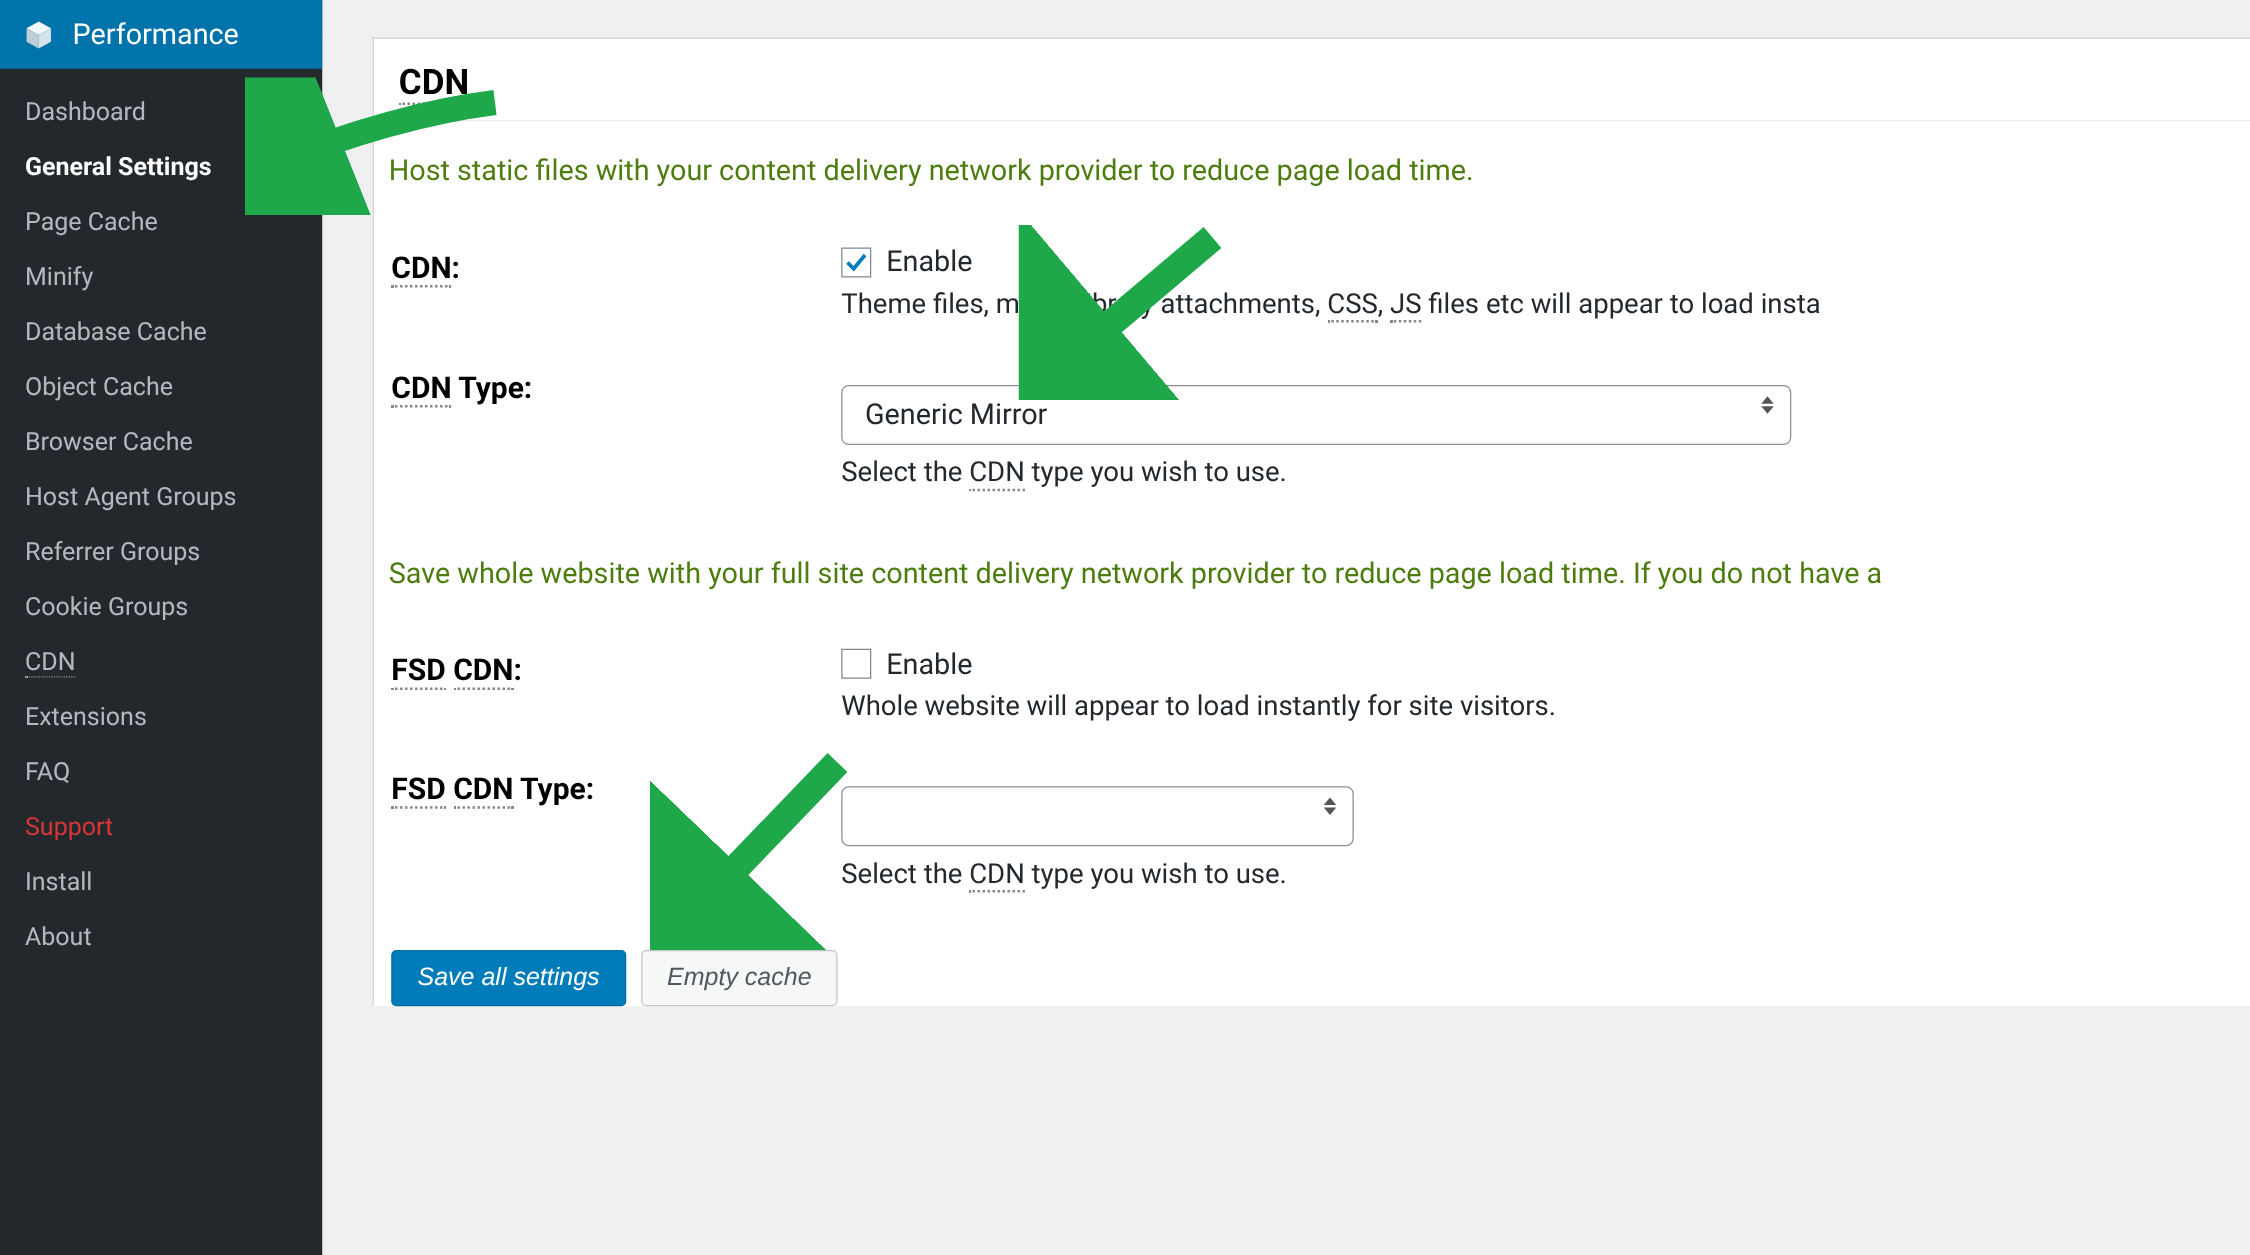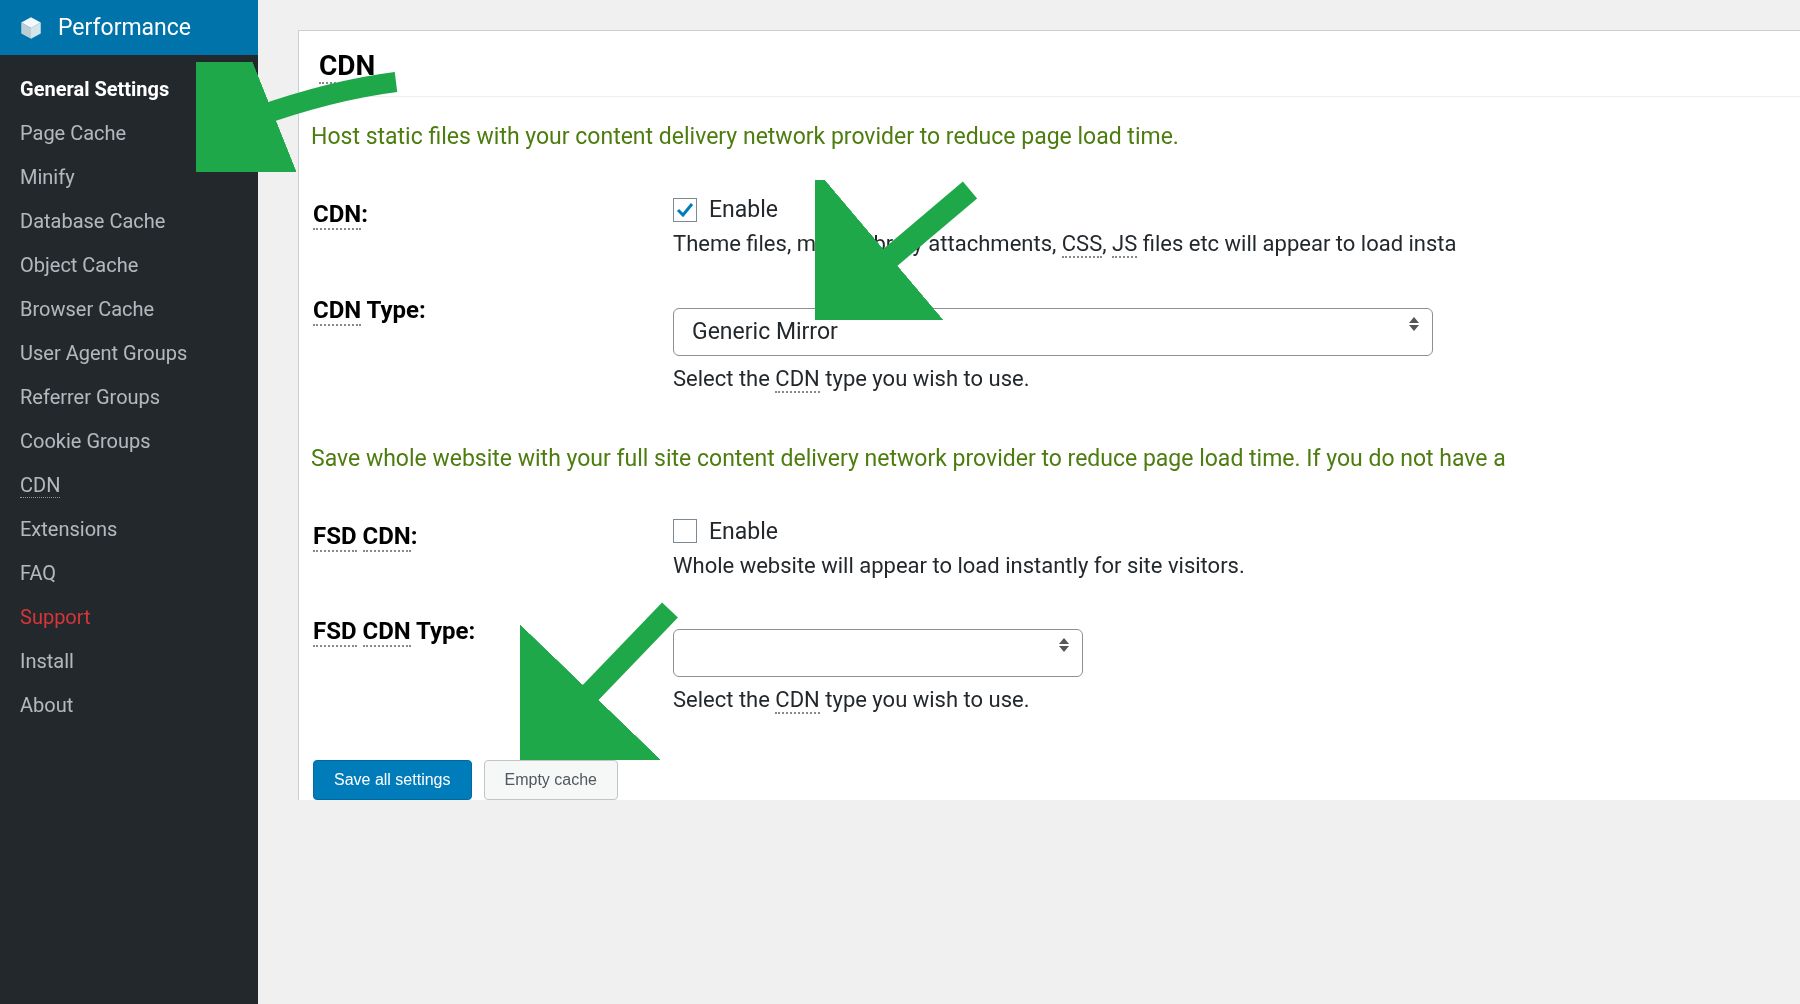--- a/index.html
+++ b/index.html
@@ -39,21 +39,21 @@
 
 .wp-select { width: 760px; max-width: 100%; height: 48px; border: 1px solid #8c8f94; border-radius: 6px; padding: 0 40px 0 18px; font-size: 23px; background: #fff; appearance: none; position: relative; display: flex; align-items: center; cursor: pointer; margin-top: 16px; }
 .select-wrap { position: relative; display: inline-block; margin-bottom: 8px; }
 .select-wrap.small .wp-select { width: 410px; }
 .select-caret { position: absolute; right: 14px; top: 50%; transform: translateY(-50%); pointer-events: none; display: flex; flex-direction: column; gap: 2px; }
 .select-caret .tri { width: 0; height: 0; border-left: 5px solid transparent; border-right: 5px solid transparent; }
 .select-caret .up { border-bottom: 6px solid #555; }
 .select-caret .down { border-top: 6px solid #555; }
 
 .button-row { padding: 28px 0 0 14px; display: flex; gap: 12px; }
-.btn { font-size: 16px; padding: 10px 20px; border-radius: 4px; cursor: pointer; border: 1px solid; }
+.btn { font-size: 20px; padding: 10px 20px; border-radius: 4px; cursor: pointer; border: 1px solid; font-style: italic; }
 .btn-primary { background: #007cba; border-color: #006ba1; color: #fff; }
 .btn-secondary { background: #f6f7f7; border-color: #c3c4c7; color: #50575e; }
 
 .arrow { position: absolute; pointer-events: none; }
 .arrow svg { display: block; }
 </style>
 </head>
 <body>
 
 <div class="sidebar">
@@ -61,27 +61,28 @@
     <span class="cube-icon">
       <svg viewBox="0 0 24 24" fill="none">
           <path d="M12 2 L21 7 L12 12 L3 7 Z" fill="#fff" opacity="0.95"></path>
           <path d="M3 7 L12 12 L12 22 L3 17 Z" fill="#cfd8dc" opacity="0.9"></path>
           <path d="M21 7 L12 12 L12 22 L21 17 Z" fill="#eceff1" opacity="0.9"></path>
         </svg>
     </span>
     <span>Performance</span>
   </div>
   <ul class="sidebar-menu">
+    <li><span>Dashboard</span></li>
     <li class="active"><span>General Settings</span></li>
     <li><span>Page Cache</span></li>
     <li><span>Minify</span></li>
     <li><span>Database Cache</span></li>
     <li><span>Object Cache</span></li>
     <li><span>Browser Cache</span></li>
-    <li><span>User Agent Groups</span></li>
+    <li><span>Host Agent Groups</span></li>
     <li><span>Referrer Groups</span></li>
     <li><span>Cookie Groups</span></li>
     <li><span class="abbr">CDN</span></li>
     <li><span>Extensions</span></li>
     <li><span>FAQ</span></li>
     <li class="support"><span>Support</span></li>
     <li><span>Install</span></li>
     <li><span>About</span></li>
   </ul>
 </div>

